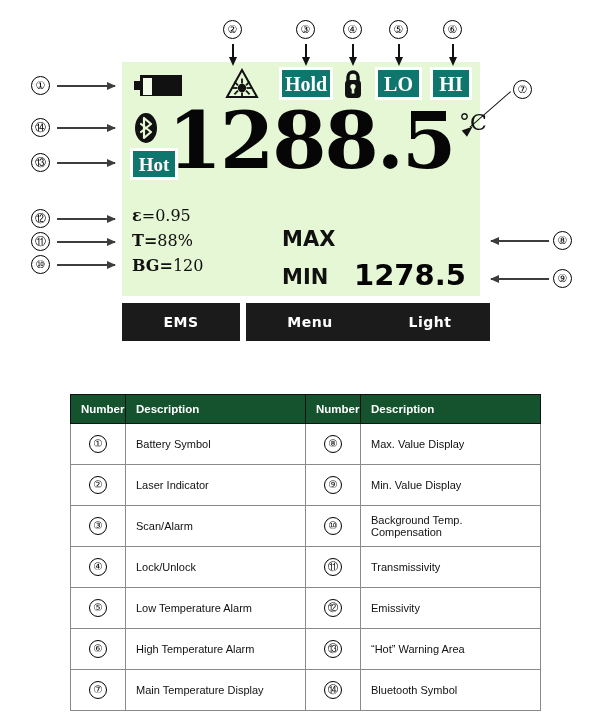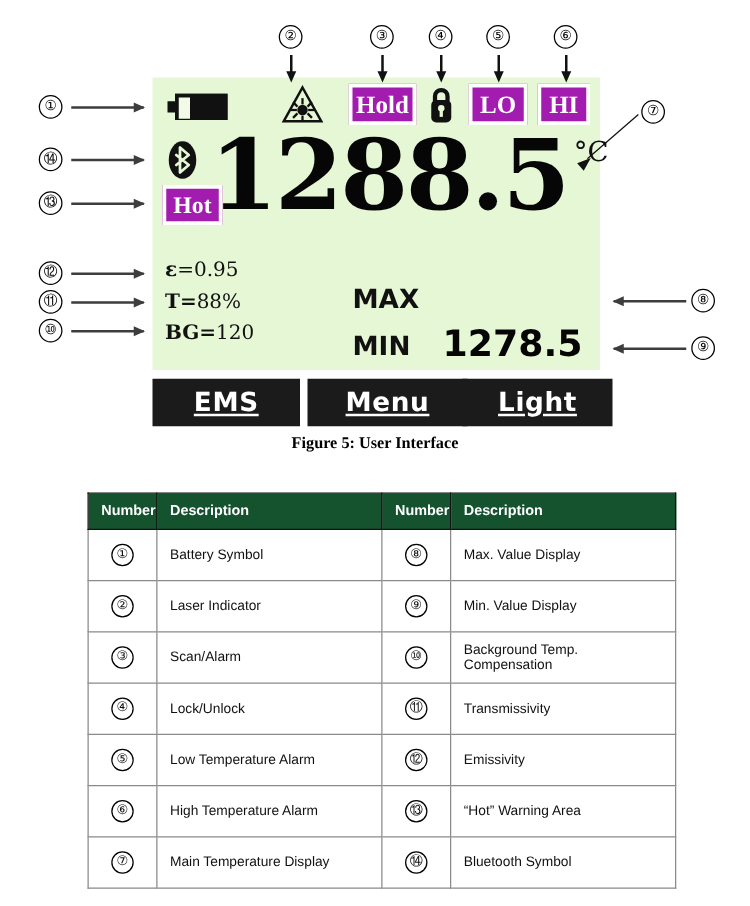--- a/index.html
+++ b/index.html
@@ -75,21 +75,21 @@
     position: absolute;
     left: 103px;
     top: 6px;
     width: 34px;
     height: 32px;
   }
 
   
   .badge {
     position: absolute;
-    background: #a21caf;
+    background: #0f766e;
     border: 3px solid #ffffff;
     color: #ffffff;
     font-family: "Liberation Serif", serif;
     font-weight: bold;
     text-align: center;
     line-height: 1;
     box-sizing: border-box;
     display: flex;
     align-items: center;
     justify-content: center;
@@ -212,26 +212,25 @@
     height: 38px;
   }
   .softkey {
     position: absolute;
     top: 0;
     height: 38px;
     background: #1b1b1b;
     color: #ffffff;
     font-family: "DejaVu Sans", sans-serif;
     font-weight: bold;
-    font-size: 21px;
+    font-size: 14px;
     display: flex;
     align-items: center;
     justify-content: center;
     letter-spacing: 0.5px;
-    text-decoration: underline;
   }
   #sk-ems   { left: 0px;   width: 118px; }
   #sk-menu  { left: 124px; width: 128px; }
   #sk-light { left: 248px; width: 120px; }
 
   
   #caption {
     position: absolute;
     left: 0;
     top: 346px;
@@ -434,21 +433,20 @@
     <div class="mm-label" id="min-label">MIN</div>
     <div class="mm-value" id="min-value">1278.5</div>
   </div>
 
   <div id="buttons">
     <div class="softkey" id="sk-ems">EMS</div>
     <div class="softkey" id="sk-menu">Menu</div>
     <div class="softkey" id="sk-light">Light</div>
   </div>
 
-  <div id="caption">Figure 5: User Interface</div>
 
   <div class="callout-num" style="left:31px; top:76px;">①</div>
   <div class="arrow-h" style="left:57px; top:85px; width:58px;"></div>
 
   <div class="callout-num" style="left:31px; top:118px;">⑭</div>
   <div class="arrow-h" style="left:57px; top:127px; width:58px;"></div>
 
   <div class="callout-num" style="left:31px; top:153px;">⑬</div>
   <div class="arrow-h" style="left:57px; top:162px; width:58px;"></div>
 

